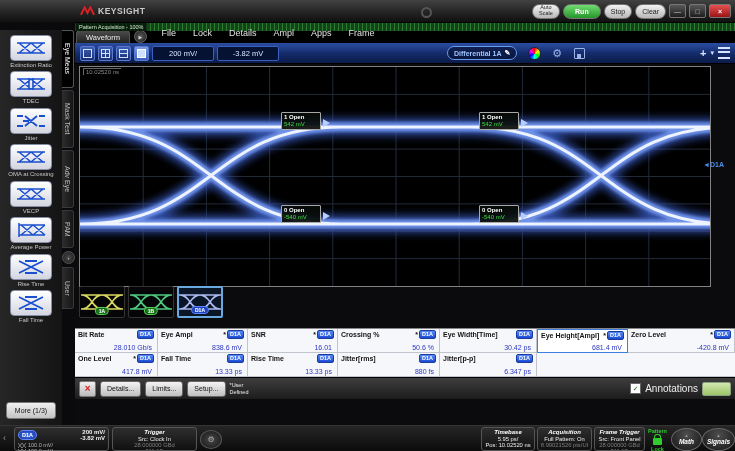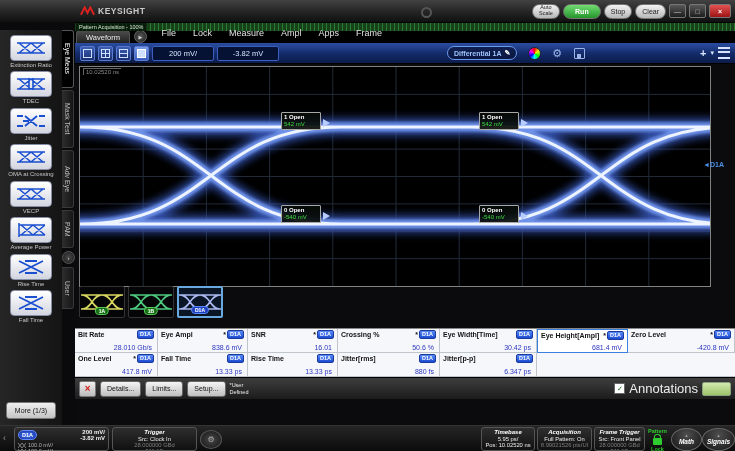--- a/index.html
+++ b/index.html
@@ -116,21 +116,21 @@
     gap:4px;padding:0 4px;border-top:1px solid #000;}
   .xbtn{color:#d02020;font-weight:bold;font-size:10px;width:15px;height:14px;
     background:linear-gradient(#f0f0f0,#bbb);border:1px solid #777;border-radius:2px;
     display:flex;align-items:center;justify-content:center;font-style:italic;}
   .strip-btn{height:14px;font-size:7px;background:linear-gradient(#f4f4f4,#bfbfbf);border:1px solid #666;
     border-radius:3px;color:#111;padding:0 6px;display:flex;align-items:center;}
   .user-note{font-size:5.5px;color:#eee;width:26px;line-height:1.15;}
   .strip-right{margin-left:auto;display:flex;align-items:center;gap:4px;}
   .chk{width:9px;height:9px;background:#fff;border:1px solid #666;display:flex;align-items:center;
     justify-content:center;font-size:7px;color:#1a6a1a;line-height:1;}
-  .ann-lbl{font-size:13px;color:#eee;}
+  .ann-lbl{font-size:10px;color:#eee;}
   .batt{width:27px;height:12px;border:1px solid #8aa080;border-radius:2px;
     background:linear-gradient(#d2e8b0,#9cc468);}
   .pausebars{position:absolute;left:360px;top:3px;display:flex;gap:1.5px;}
   .pausebars div{width:2px;height:7px;background:#111;border:1px solid #444;}
   .collapse-circle{position:absolute;left:320px;top:1px;width:11px;height:11px;border-radius:50%;
     background:radial-gradient(#585858,#1e1e1e);border:1px solid #666;color:#ccc;font-size:5px;
     display:flex;align-items:center;justify-content:center;}
   
   .statusbar{position:absolute;left:0;top:425px;width:735px;height:26px;
     background:linear-gradient(#262626,#0a0a0a);border-top:1px solid #333;z-index:6;}
@@ -169,21 +169,21 @@
 <div class="titlebar">
   <div class="brand">
     <svg width="15" height="10" viewBox="0 0 16 10">
       <path d="M1,9 L5,1 L8,7 L11,1 L15,9" stroke="#e02020" stroke-width="2" fill="none"></path>
     </svg>
     <span class="brand-txt">KEYSIGHT</span>
   </div>
   <div class="menus">
     <span>File</span>
     <span>Lock</span>
-    <span>Measure</span>
+    <span>Details</span>
     <span>Ampl</span>
     <span>Apps</span>
     <span>Frame</span>
   </div>
   <div class="tb-ring"></div>
   <div class="tb-right">
     <div class="pill small2">Auto Scale</div>
     <div class="pill run">Run</div>
     <div class="pill">Stop</div>
     <div class="pill">Clear</div>

